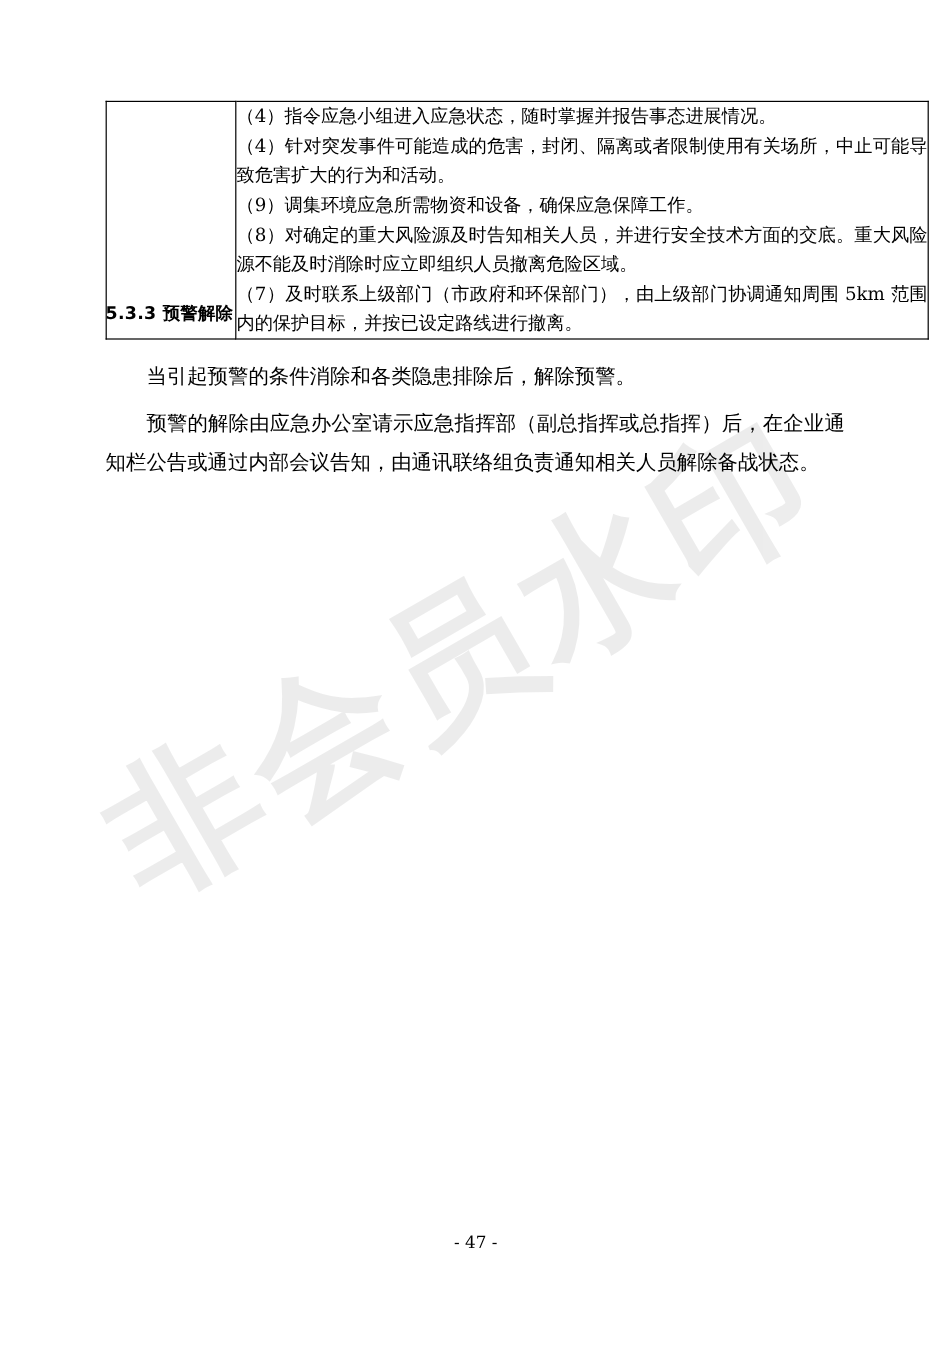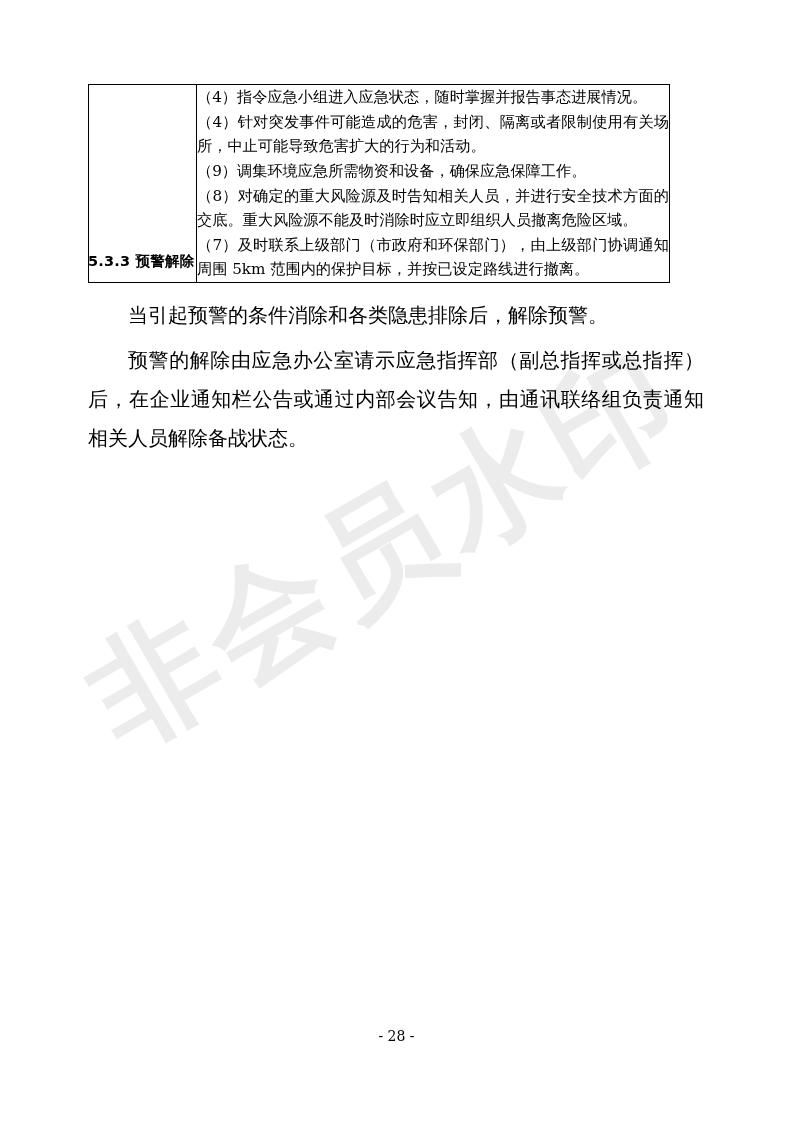--- a/index.html
+++ b/index.html
@@ -42,21 +42,21 @@
     pointer-events: none;
     white-space: nowrap;
     user-select: none;
   }
 
   
   .table-wrap {
     position: absolute;
     left: 88px;
     top: 84px;
-    width: 582px;
+    width: 686px;
     border-radius: 31px;
   }
   table.doc-table {
     border-collapse: collapse;
     width: 100%;
     table-layout: fixed;
   }
   table.doc-table td {
     border: 1px solid #000;
     vertical-align: top;
@@ -89,22 +89,22 @@
   }
 
   
   .body-block {
     position: absolute;
     left: 88px;
     top: 297px;
     width: 616px;
   }
   .body-para {
-    font-family: Liberation Mono, monospace;
-    font-size: 20px;
+    font-family: Liberation Serif, serif;
+    font-size: 17px;
     line-height: 1.95;
     text-align: justify;
     text-justify: inter-ideograph;
     margin: 0 0 6px 0;
     text-indent: 2em;
   }
 
   
   .footer {
     position: absolute;
@@ -144,16 +144,16 @@
     <span>5.3.3</span>
     <span>预警解除</span>
   </div>
 
   <div class="body-block">
     <p class="body-para">当引起预警的条件消除和各类隐患排除后，解除预警。</p>
     <p class="body-para">预警的解除由应急办公室请示应急指挥部（副总指挥或总指挥）后，在企业通知栏公告或通过内部会议告知，由通讯联络组负责通知相关人员解除备战状态。</p>
   </div>
 
   <div class="footer">
-    <span>- 28 -</span>
+    <span>- 47 -</span>
   </div>
 
 </div>
 
 </body></html>

